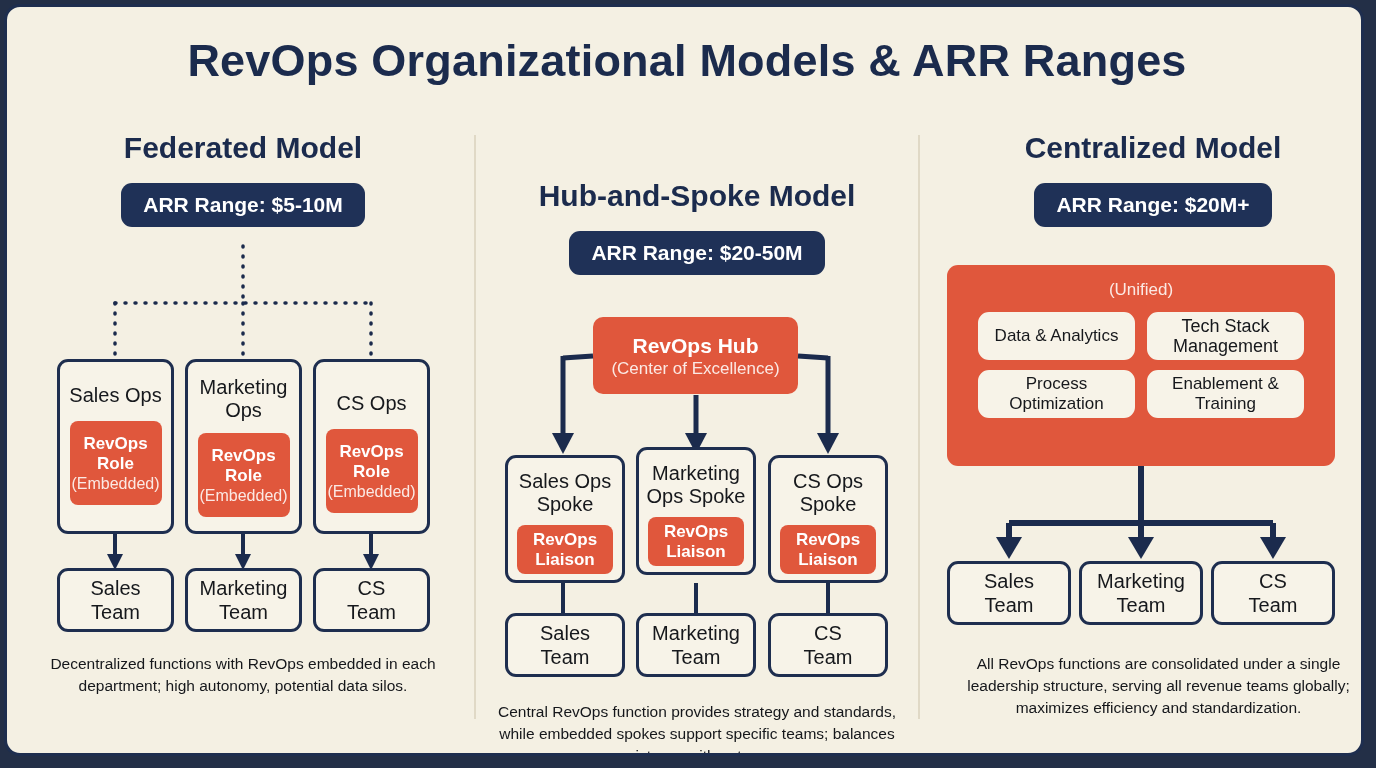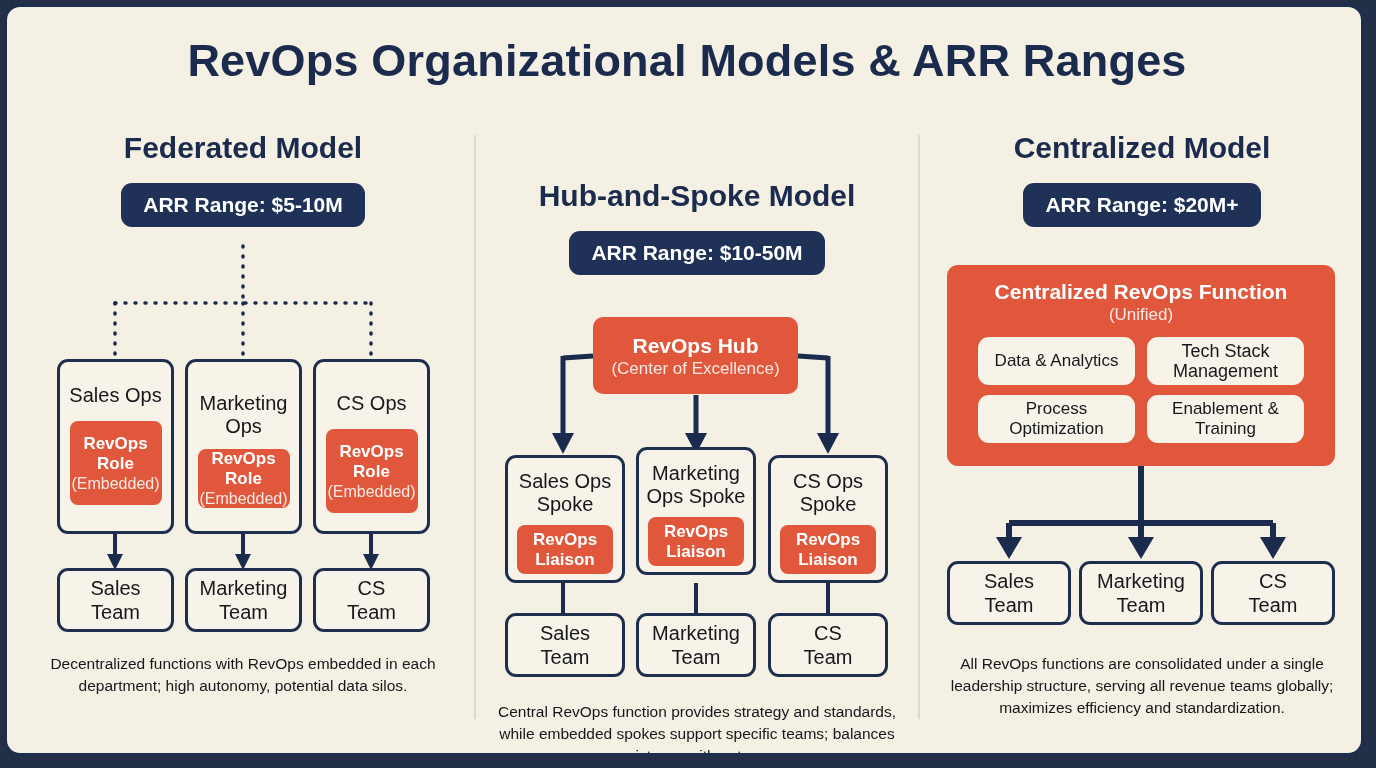--- a/index.html
+++ b/index.html
@@ -26,21 +26,21 @@
   .divider{
     position:absolute;top:128px;width:2px;height:584px;
     background:#e0d9c6;
   }
   .divider.d1{left:467px;}
   .divider.d2{left:911px;}
 
   .col{position:absolute;top:124px;height:620px;}
   .col1{left:8px;width:456px;}
   .col2{left:470px;width:440px;margin-top:48px;}
-  .col3{left:914px;width:442px;}
+  .col3{left:914px;width:442px;padding-left:11px;}
 
   .col-title{
     text-align:center;font-size:30px;font-weight:bold;color:#1b2b4d;
     line-height:34px;
   }
   .arr-wrap{display:flex;justify-content:center;margin-top:18px;}
   .arr-pill{
     background:#1f3157;color:#ffffff;
     font-size:21px;font-weight:bold;
     padding:10px 22px;border-radius:11px;
@@ -112,21 +112,21 @@
 
     <div class="box" style="position:absolute;left:42px;top:228px;width:117px;height:175px;padding:8px 4px;justify-content:flex-start;">
       <div class="dept-title" style="margin-top:14px;">Sales Ops</div>
       <div class="orange" style="width:92px;height:84px;margin-top:14px;">
         <div class="l1">RevOps</div>
         <div class="l1">Role</div>
         <div class="l2">(Embedded)</div>
       </div>
     </div>
 
-    <div class="box" style="position:absolute;left:170px;top:228px;width:117px;height:175px;padding:24px 4px;justify-content:flex-start;">
+    <div class="box" style="position:absolute;left:170px;top:228px;width:117px;height:175px;padding:8px 4px;justify-content:flex-start;">
       <div class="dept-title" style="margin-top:6px;">Marketing Ops</div>
       <div class="orange" style="width:92px;height:84px;margin-top:11px;">
         <div class="l1">RevOps</div>
         <div class="l1">Role</div>
         <div class="l2">(Embedded)</div>
       </div>
     </div>
 
     <div class="box" style="position:absolute;left:298px;top:228px;width:117px;height:175px;padding:8px 4px;justify-content:flex-start;">
       <div class="dept-title" style="margin-top:22px;">CS Ops</div>
@@ -146,21 +146,21 @@
     <div class="box" style="position:absolute;left:298px;top:437px;width:117px;height:64px;">
       <div class="team-label" style="width:60px;">CS Team</div>
     </div>
 
     <div class="caption" style="top:522px;">Decentralized functions with RevOps embedded in each department; high autonomy, potential data silos.</div>
   </div>
 
   <div class="col col2">
     <div class="col-title">Hub-and-Spoke Model</div>
     <div class="arr-wrap">
-      <div class="arr-pill">ARR Range: $10-50M</div>
+      <div class="arr-pill">ARR Range: $20-50M</div>
     </div>
 
     <div class="orange" style="position:absolute;left:116px;top:138px;width:205px;height:77px;border-radius:10px;">
       <div style="font-size:21px;font-weight:bold;line-height:25px;">RevOps Hub</div>
       <div style="font-size:17px;line-height:21px;color:#fbe9e4;">(Center of Excellence)</div>
     </div>
 
     <svg class="conn" width="440" height="620">
       <g stroke="#1b2b4d" stroke-width="5" fill="none" stroke-linejoin="round">
         <path d="M86,177 L86,256"></path>
@@ -218,21 +218,20 @@
     <div class="caption" style="top:522px;">Central RevOps function provides strategy and standards, while embedded spokes support specific teams; balances consistency with autonomy.</div>
   </div>
 
   <div class="col col3">
     <div class="col-title">Centralized Model</div>
     <div class="arr-wrap">
       <div class="arr-pill">ARR Range: $20M+</div>
     </div>
 
     <div class="orange" style="position:absolute;left:26px;top:134px;width:388px;height:201px;border-radius:11px;justify-content:flex-start;padding-top:14px;">
-      <div style="font-size:21px;font-weight:bold;line-height:25px;">Centralized RevOps Function</div>
       <div style="font-size:17px;line-height:21px;color:#fbe9e4;">(Unified)</div>
 
       <div style="display:grid;grid-template-columns:157px 157px;gap:10px 12px;margin-top:12px;">
         <div class="box" style="height:48px;border-width:2px;border-color:#f7f3e8;">
           <span style="font-size:17px;line-height:20px;">Data &amp; Analytics</span>
         </div>
         <div class="box" style="height:48px;border-width:2px;border-color:#f7f3e8;">
           <span style="font-size:18px;line-height:20px;width:110px;">Tech Stack Management</span>
         </div>
         <div class="box" style="height:48px;border-width:2px;border-color:#f7f3e8;">

